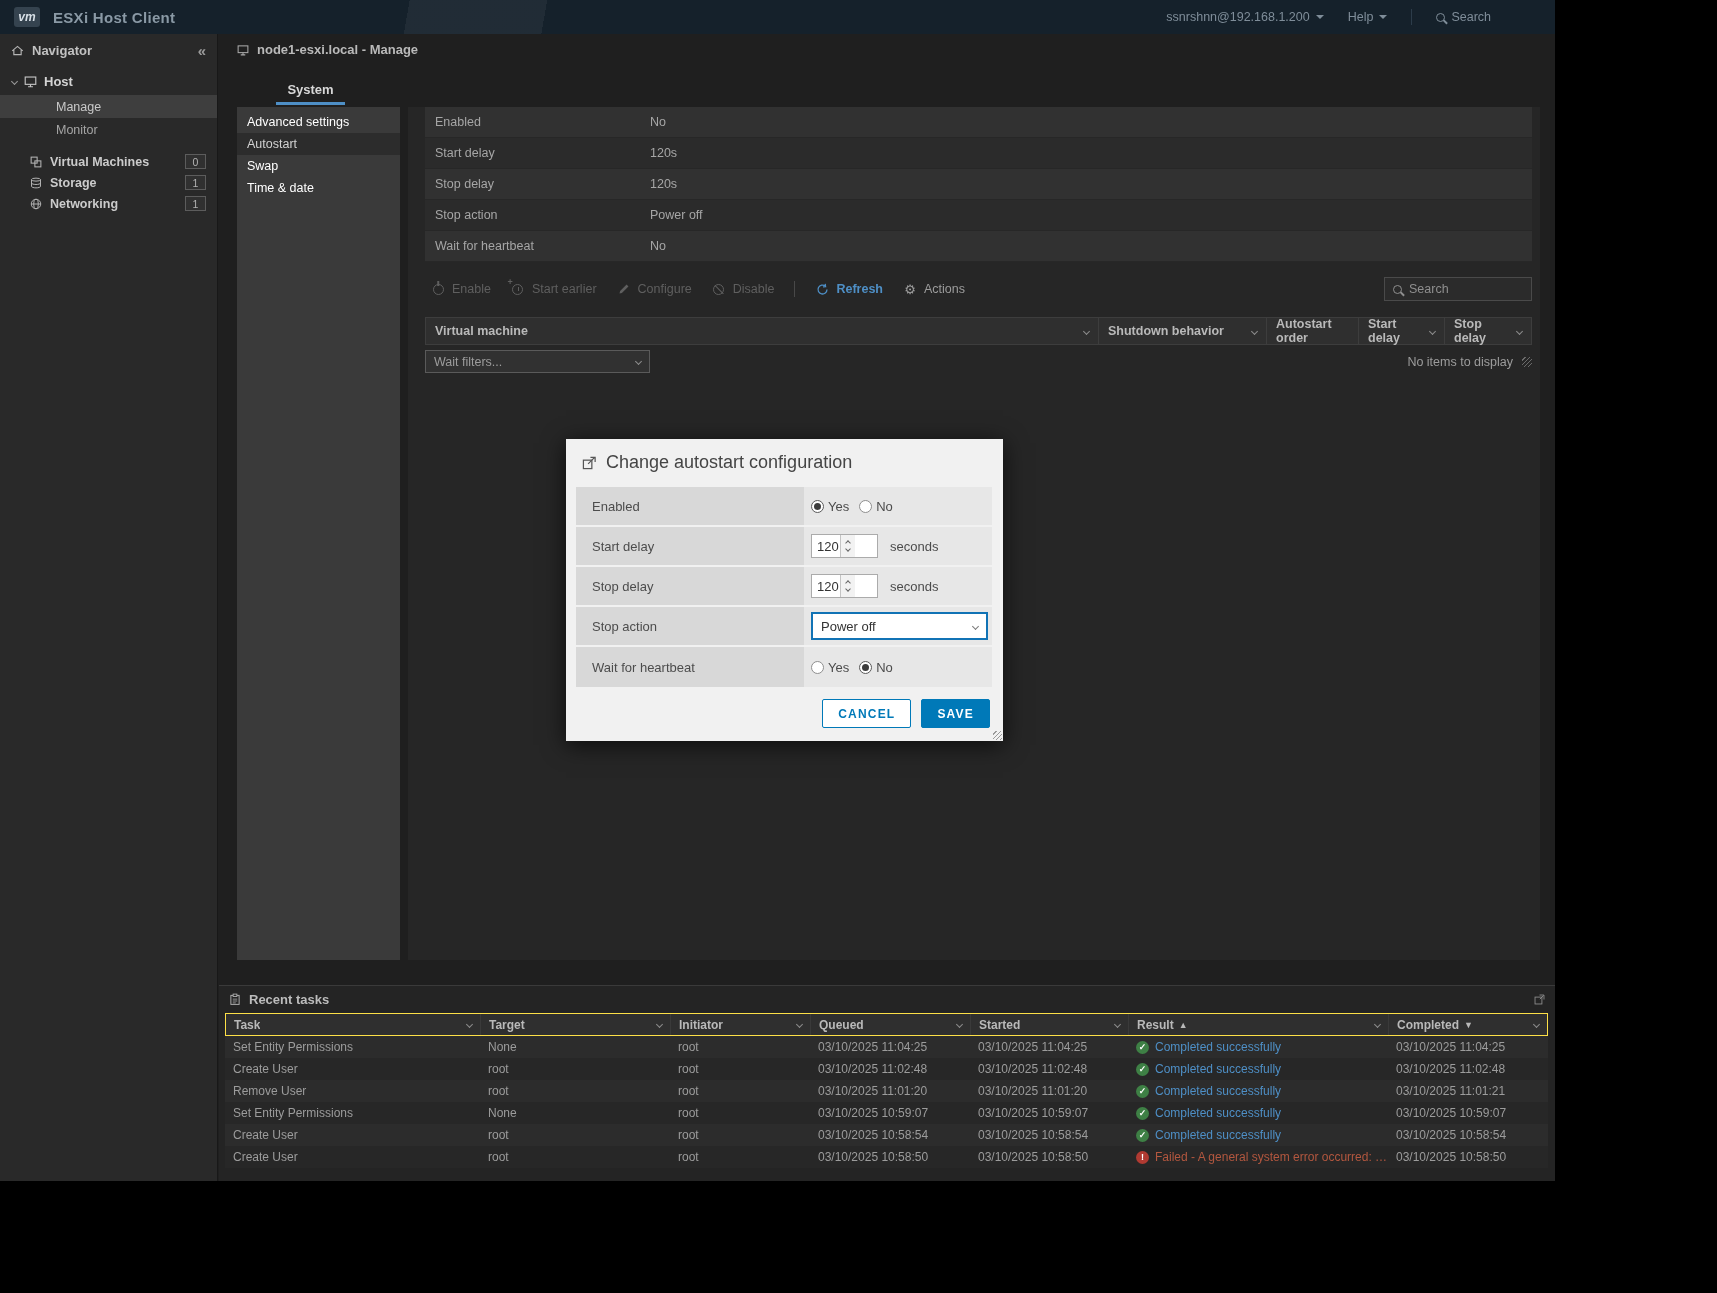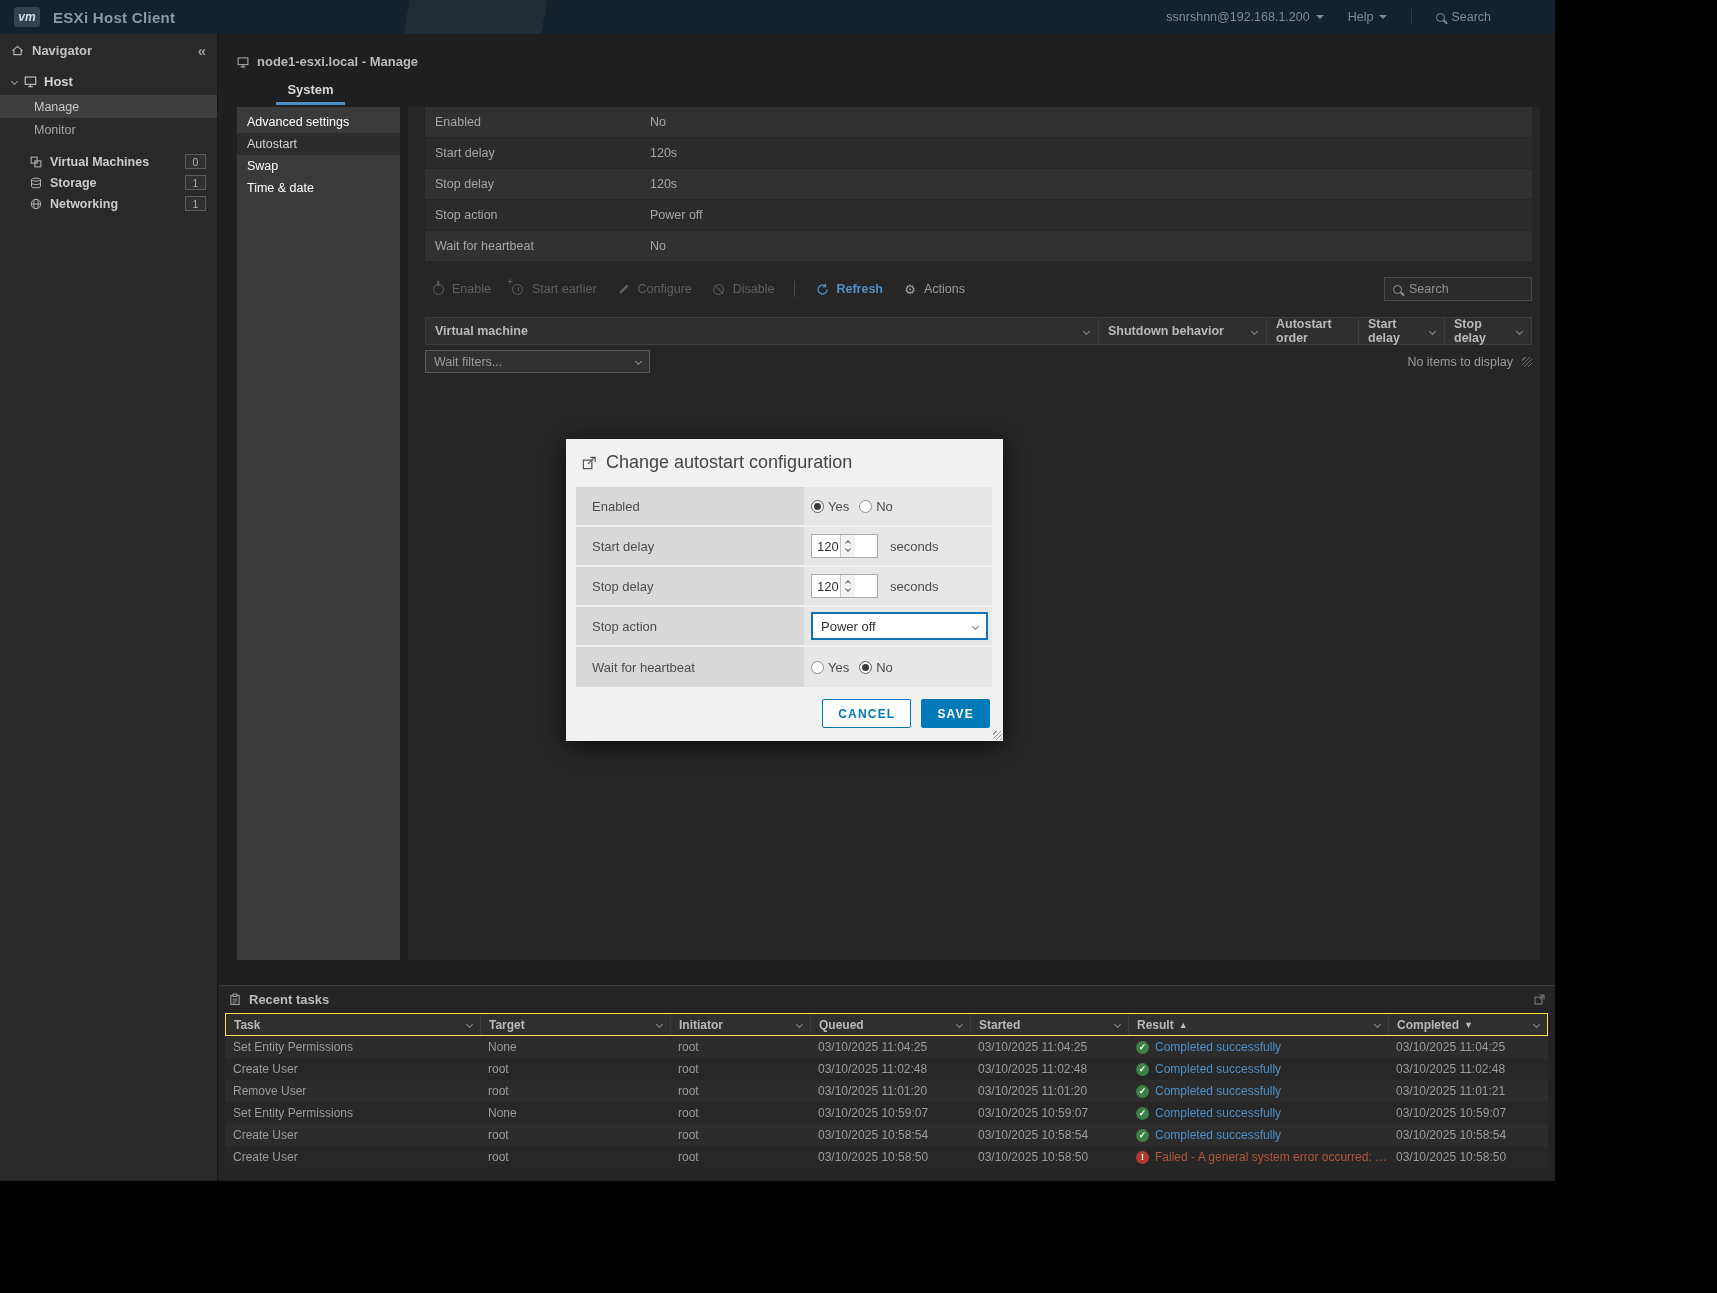--- a/index.html
+++ b/index.html
@@ -19,31 +19,31 @@
   .vsep { width:1px; height:16px; background:#2c3c4a; }
 
   .icon-search { width:9px; height:9px; border:1.5px solid currentColor; border-radius:50%; position:relative; display:inline-block; flex:none; }
   .icon-search::after { content:''; position:absolute; width:5px; height:1.5px; background:currentColor; right:-4px; bottom:-2px; transform:rotate(45deg); }
 
   
   .sidebar { position:absolute; left:0; top:34px; width:218px; height:1147px; background:#292929; border-right:1px solid #181818; }
   .nav-header { height:32px; display:flex; align-items:center; gap:8px; padding:0 11px; color:#c2c2c2; font-size:13px; font-weight:700; }
   .collapse { margin-left:auto; color:#9a9a9a; font-size:15px; line-height:1; }
   .tree-host { display:flex; align-items:center; gap:7px; padding:8px 0 6px 12px; color:#d4d4d4; font-weight:700; font-size:13px; }
-  .tree-child { height:23px; display:flex; align-items:center; padding-left:34px; font-size:12.5px; color:#a5a5a5; }
+  .tree-child { height:23px; display:flex; align-items:center; padding-left:56px; font-size:12.5px; color:#a5a5a5; }
   .tree-child.selected { background:#3e3e3e; color:#c9c9c9; }
   .side-group { margin-top:10px; }
   .side-item { height:21px; display:flex; align-items:center; gap:8px; padding:0 11px 0 30px; font-size:12.5px; font-weight:700; color:#cbcbcb; }
   .badge { margin-left:auto; min-width:21px; height:15px; border:1px solid #5c5c5c; background:#303030; color:#b3b3b3; font-size:10.5px; font-weight:400; display:flex; align-items:center; justify-content:center; padding:0 3px; }
 
   .chev { display:inline-block; width:6px; height:6px; border-right:1.6px solid currentColor; border-bottom:1.6px solid currentColor; transform:rotate(45deg); flex:none; }
   .chev.sm { width:5px; height:5px; }
 
   
-  .page-header { position:absolute; left:237px; top:42px; display:flex; align-items:center; gap:8px; color:#bababa; font-size:13px; font-weight:700;margin-top:12px; }
+  .page-header { position:absolute; left:237px; top:42px; display:flex; align-items:center; gap:8px; color:#bababa; font-size:13px; font-weight:700; }
   .tabs { position:absolute; left:228px; top:78px; height:27px; display:flex; align-items:flex-end;flex-direction:column; }
   .tab { padding:4px 11px 5px; font-size:13px; color:#999; border-bottom:3px solid transparent; }
   .tab.active { color:#d8d8d8; font-weight:700; border-bottom-color:#4e8fc6; }
 
   
   .content-bg { position:absolute; left:408px; top:107px; width:1132px; height:853px; background:#262626; }
   .subnav { position:absolute; left:237px; top:107px; width:163px; height:853px; background:#3a3a3a; padding-top:4px; }
   .subnav-item { height:22px; line-height:22px; padding-left:10px; font-size:12.5px; color:#ffffff; }
   .subnav-item.selected { background:#2c2c2c; color:#d2d2d2; }
 

